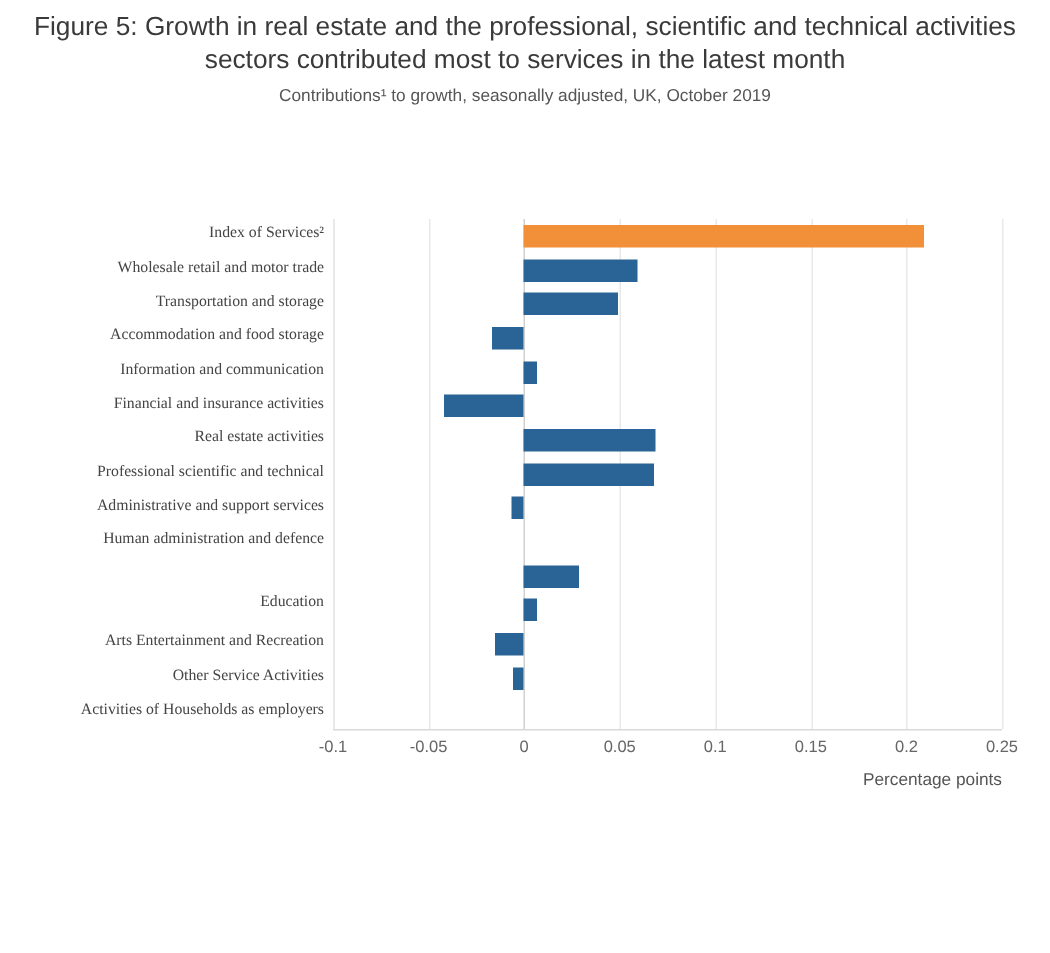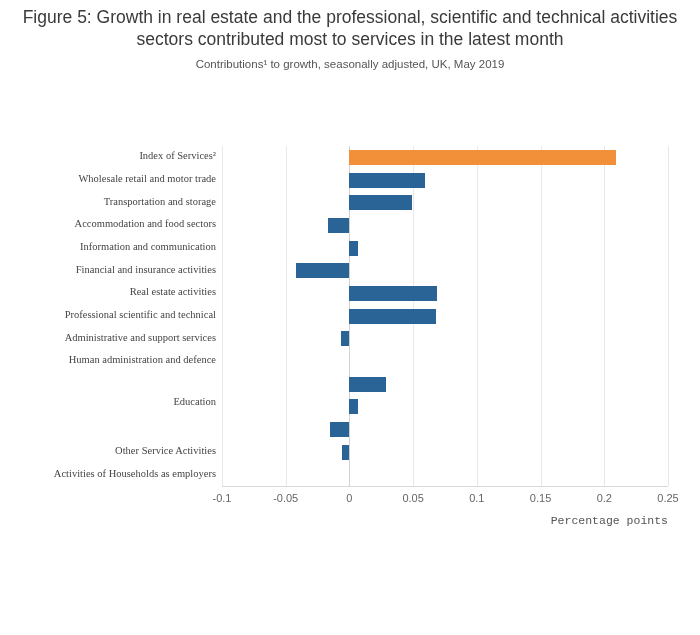--- a/index.html
+++ b/index.html
@@ -108,46 +108,46 @@
     font-family: Liberation Serif, serif;
   }
   .axis-title {
     position: absolute;
     top: 514px;
     left: 0;
     width: 668px;
     text-align: right;
     font-size: 11.5px;
     color: #555;
-    font-family: Liberation Mono, monospace;
   }
 </style>
 </head>
 <body>
 
 <div id="figure">
 
   <div class="title">Figure 5: Growth in real estate and the professional, scientific and technical activities sectors contributed most to services in the latest month</div>
-  <div class="subtitle">Contributions¹ to growth, seasonally adjusted, UK, May 2019</div>
+  <div class="subtitle">Contributions¹ to growth, seasonally adjusted, UK, October 2019</div>
 
   <div class="plot-border-left"></div>
   <div class="plot-border-bottom"></div>
 
   <div class="labels" id="cat-labels">
       <div class="cat-label" style="top: 4.33333px;">Index of Services²</div>
       <div class="cat-label" style="top: 27px;">Wholesale retail and motor trade</div>
       <div class="cat-label" style="top: 49.6667px;">Transportation and storage</div>
-      <div class="cat-label" style="top: 72.3333px;">Accommodation and food sectors</div>
+      <div class="cat-label" style="top: 72.3333px;">Accommodation and food storage</div>
       <div class="cat-label" style="top: 95px;">Information and communication</div>
       <div class="cat-label" style="top: 117.667px;">Financial and insurance activities</div>
       <div class="cat-label" style="top: 140.333px;">Real estate activities</div>
       <div class="cat-label" style="top: 163px;">Professional scientific and technical</div>
       <div class="cat-label" style="top: 185.667px;">Administrative and support services</div>
       <div class="cat-label" style="top: 208.333px;">Human administration and defence</div>
       <div class="cat-label" style="top: 231px; margin-top: 19px;">Education</div>
+      <div class="cat-label" style="top: 276.333px;">Arts Entertainment and Recreation</div>
       <div class="cat-label" style="top: 299px;">Other Service Activities</div>
       <div class="cat-label" style="top: 321.667px;">Activities of Households as employers</div>
     </div>
   <div class="plot" id="plot-area">
       <div class="gridline" style="left: 0px;"></div>
       <div class="gridline" style="left: 63.7143px;"></div>
       <div class="gridline zero" style="left: 127.429px;"></div>
       <div class="gridline" style="left: 191.143px;"></div>
       <div class="gridline" style="left: 254.857px;"></div>
       <div class="gridline" style="left: 318.571px;"></div>

